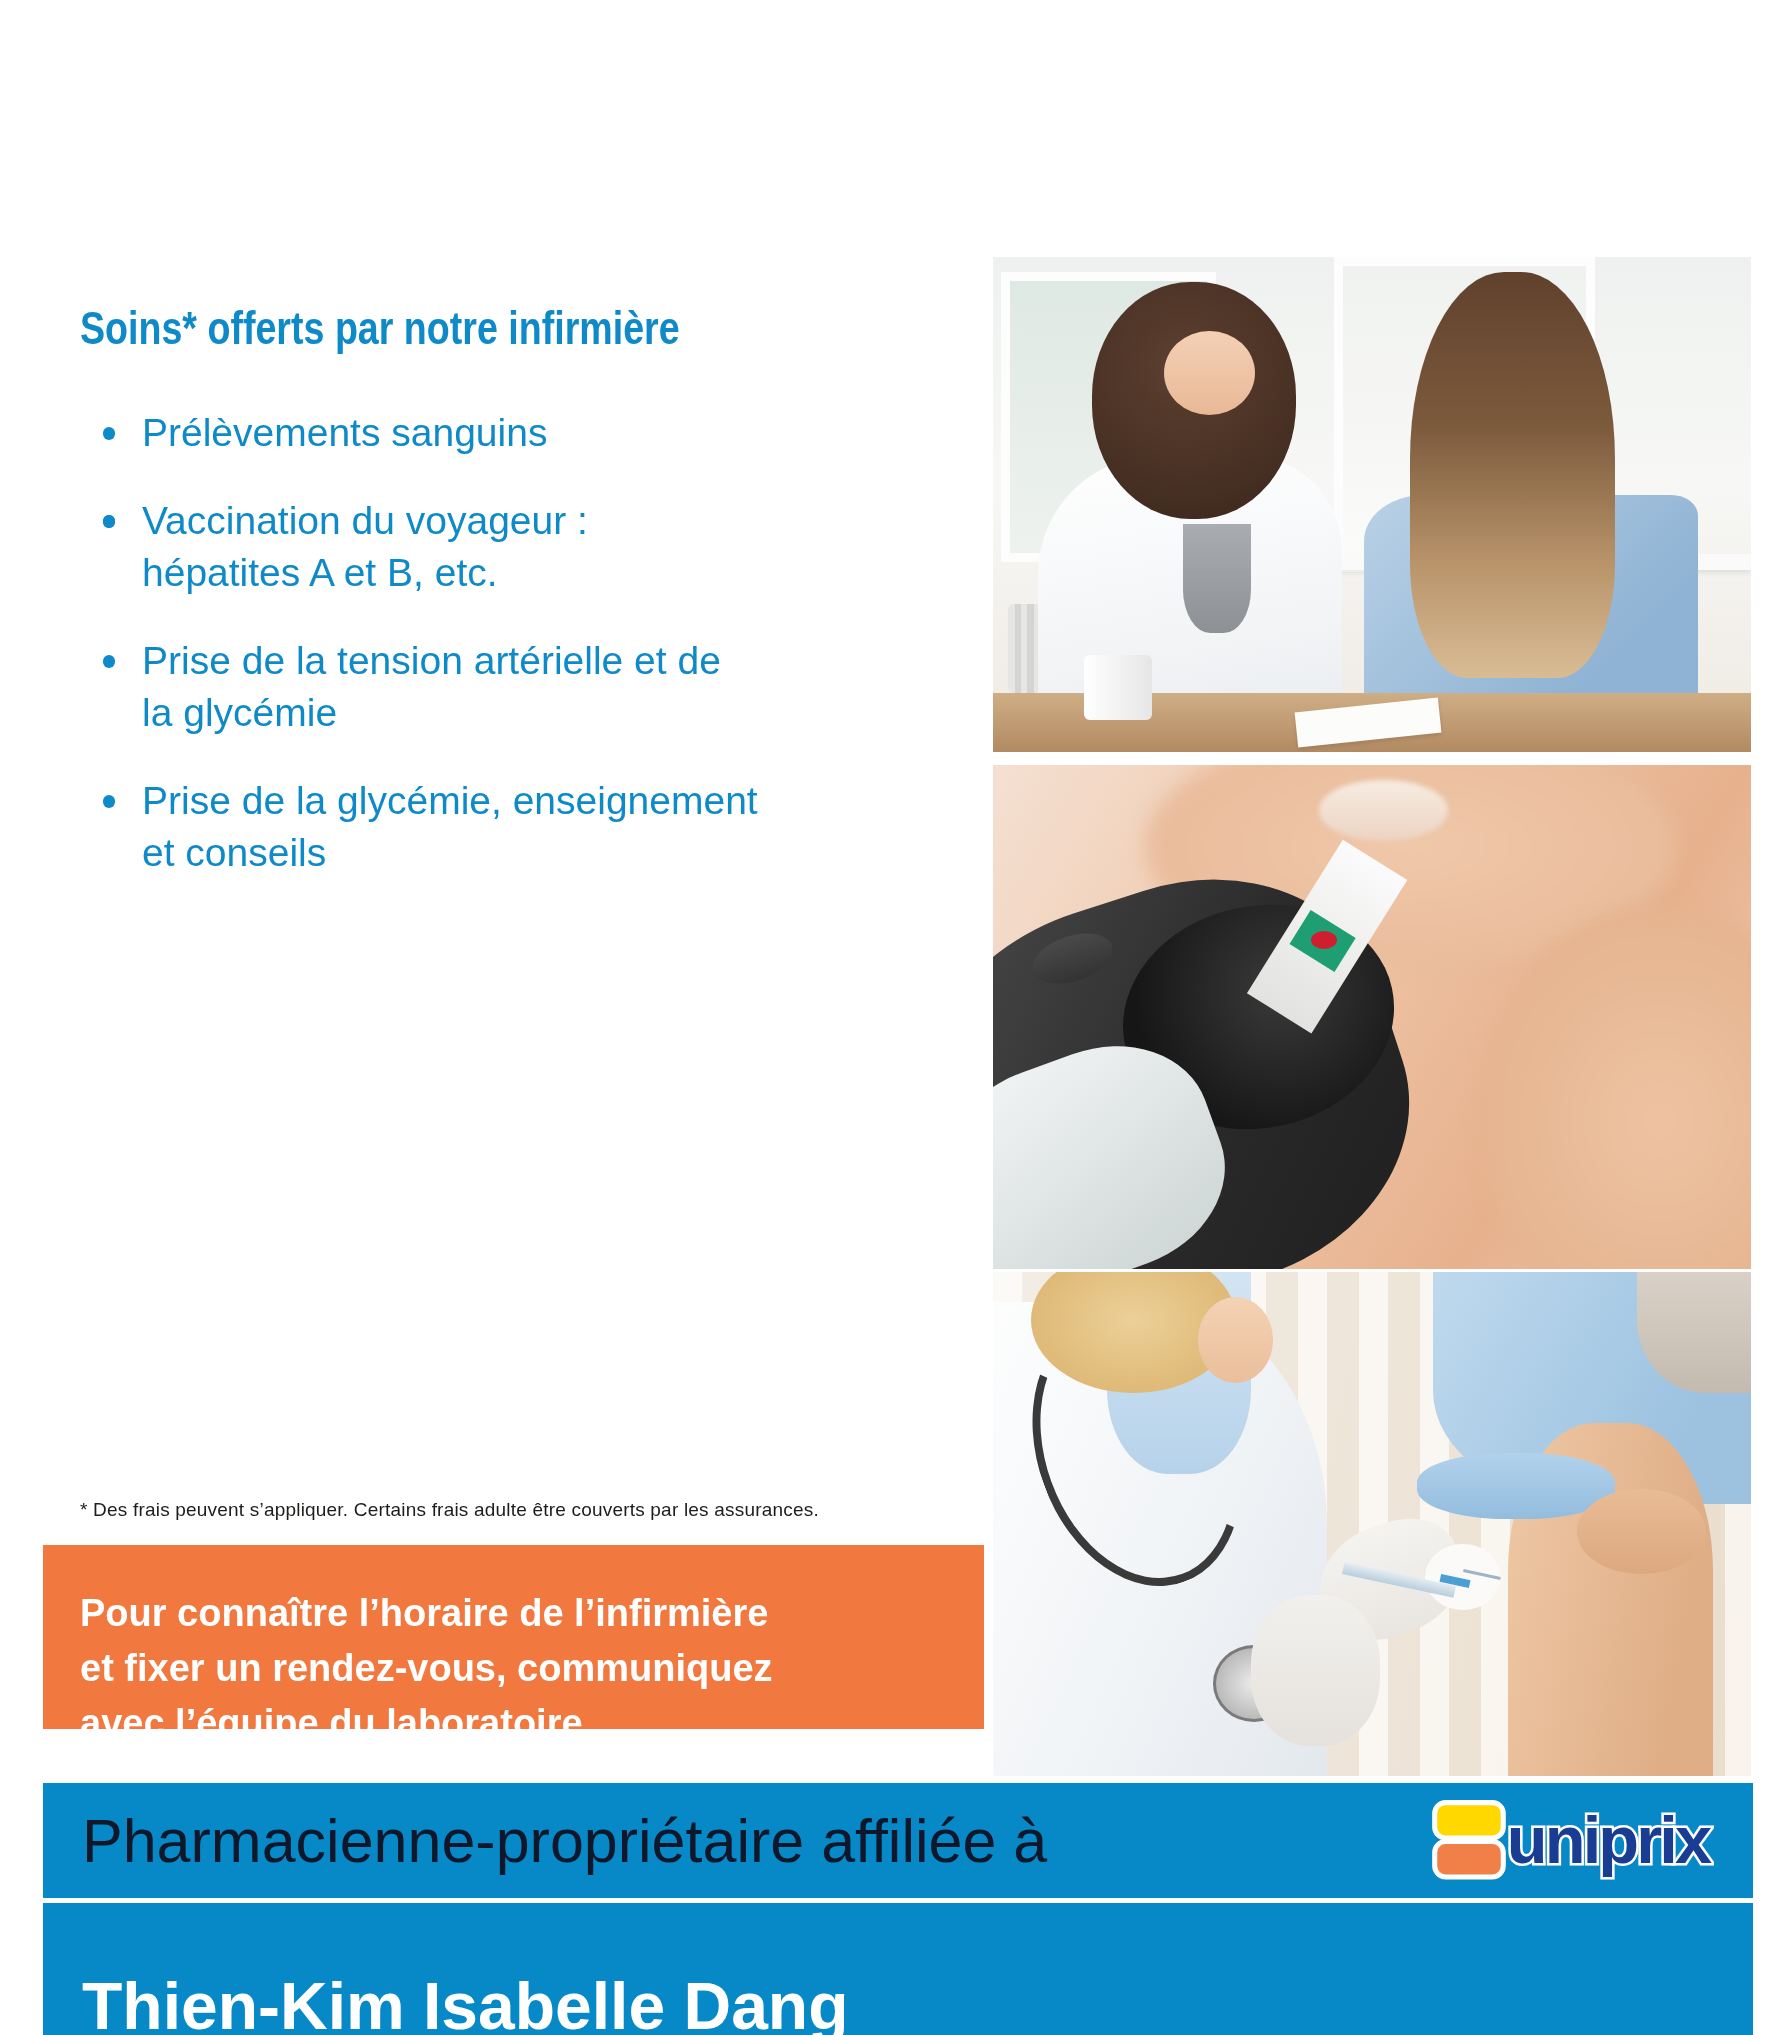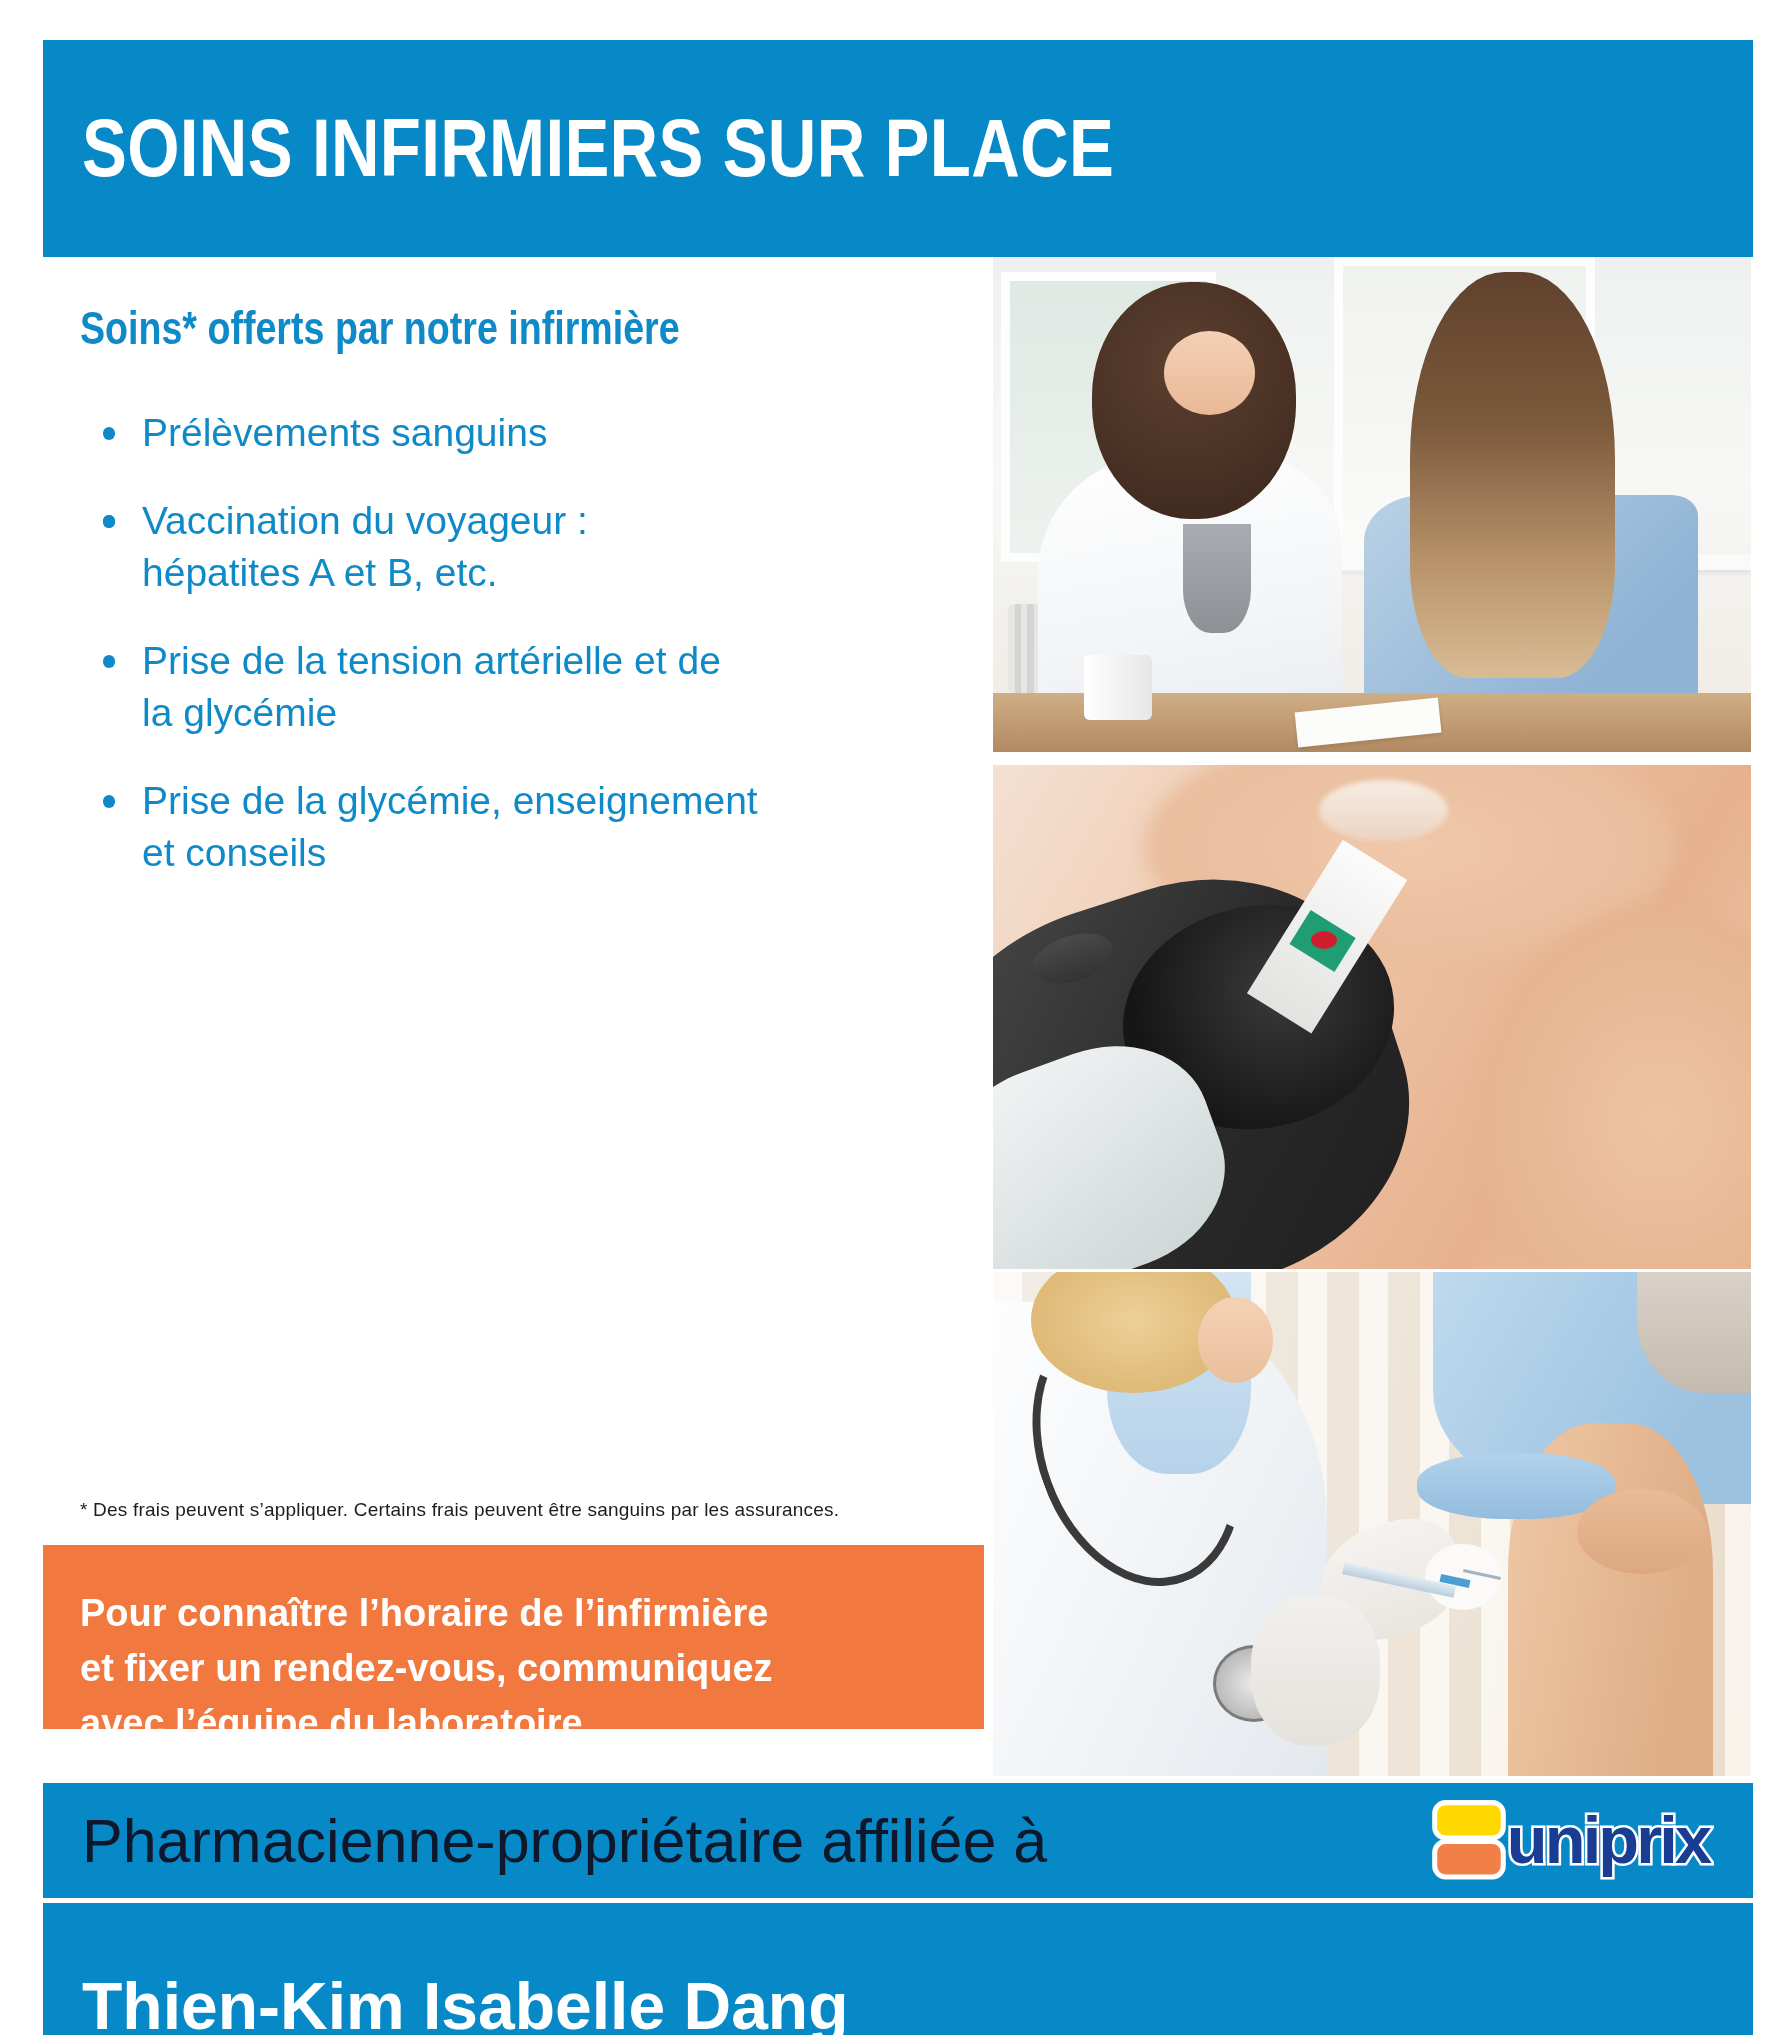--- a/index.html
+++ b/index.html
@@ -127,37 +127,34 @@
   .affiliation{padding-left:39px;font-size:61px;font-weight:400;color:#0f172a;white-space:nowrap;}
   .logo{position:absolute;right:39px;top:15.5px;width:293px;height:83px;}
   .owner-band{left:43px;top:1903px;width:1710px;height:332px;background:#0789C7;}
   .owner-name{position:absolute;left:39px;top:65px;font-size:66px;font-weight:bold;color:#ffffff;white-space:nowrap;}
 </style>
 </head>
 <body>
 
 <div class="poster">
 
-  <div class="abs banner">
-    <div class="banner-title">SOINS INFIRMIERS SUR PLACE</div>
-  </div>
 
   <div class="abs services-heading">Soins* offerts par notre infirmière</div>
   <ul class="abs service-list">
     <li><span class="dot"></span><span>Prélèvements sanguins</span></li>
     <li><span class="dot"></span></li>
     <li><span class="dot"></span><span>Vaccination du voyageur :
 hépatites A et B, etc.</span></li>
     <li><span class="dot"></span><span>Prise de la tension artérielle et de
 la glycémie</span></li>
     <li><span class="dot"></span><span>Prise de la glycémie, enseignement
 et conseils</span></li>
   </ul>
 
-  <div class="abs footnote">* Des frais peuvent s’appliquer. Certains frais peuvent être sanguins par les assurances.</div>
+  <div class="abs footnote">* Des frais peuvent s’appliquer. Certains frais adulte être couverts par les assurances.</div>
 
   <div class="abs cta-box">
     <div class="cta-text">Pour connaître l’horaire de l’infirmière
 et fixer un rendez-vous, communiquez
 avec l’équipe du laboratoire.</div>
   </div>
 
   <div class="abs photo photo1">
     <div class="p1-wall"></div>
     <div class="p1-pane1"></div>

